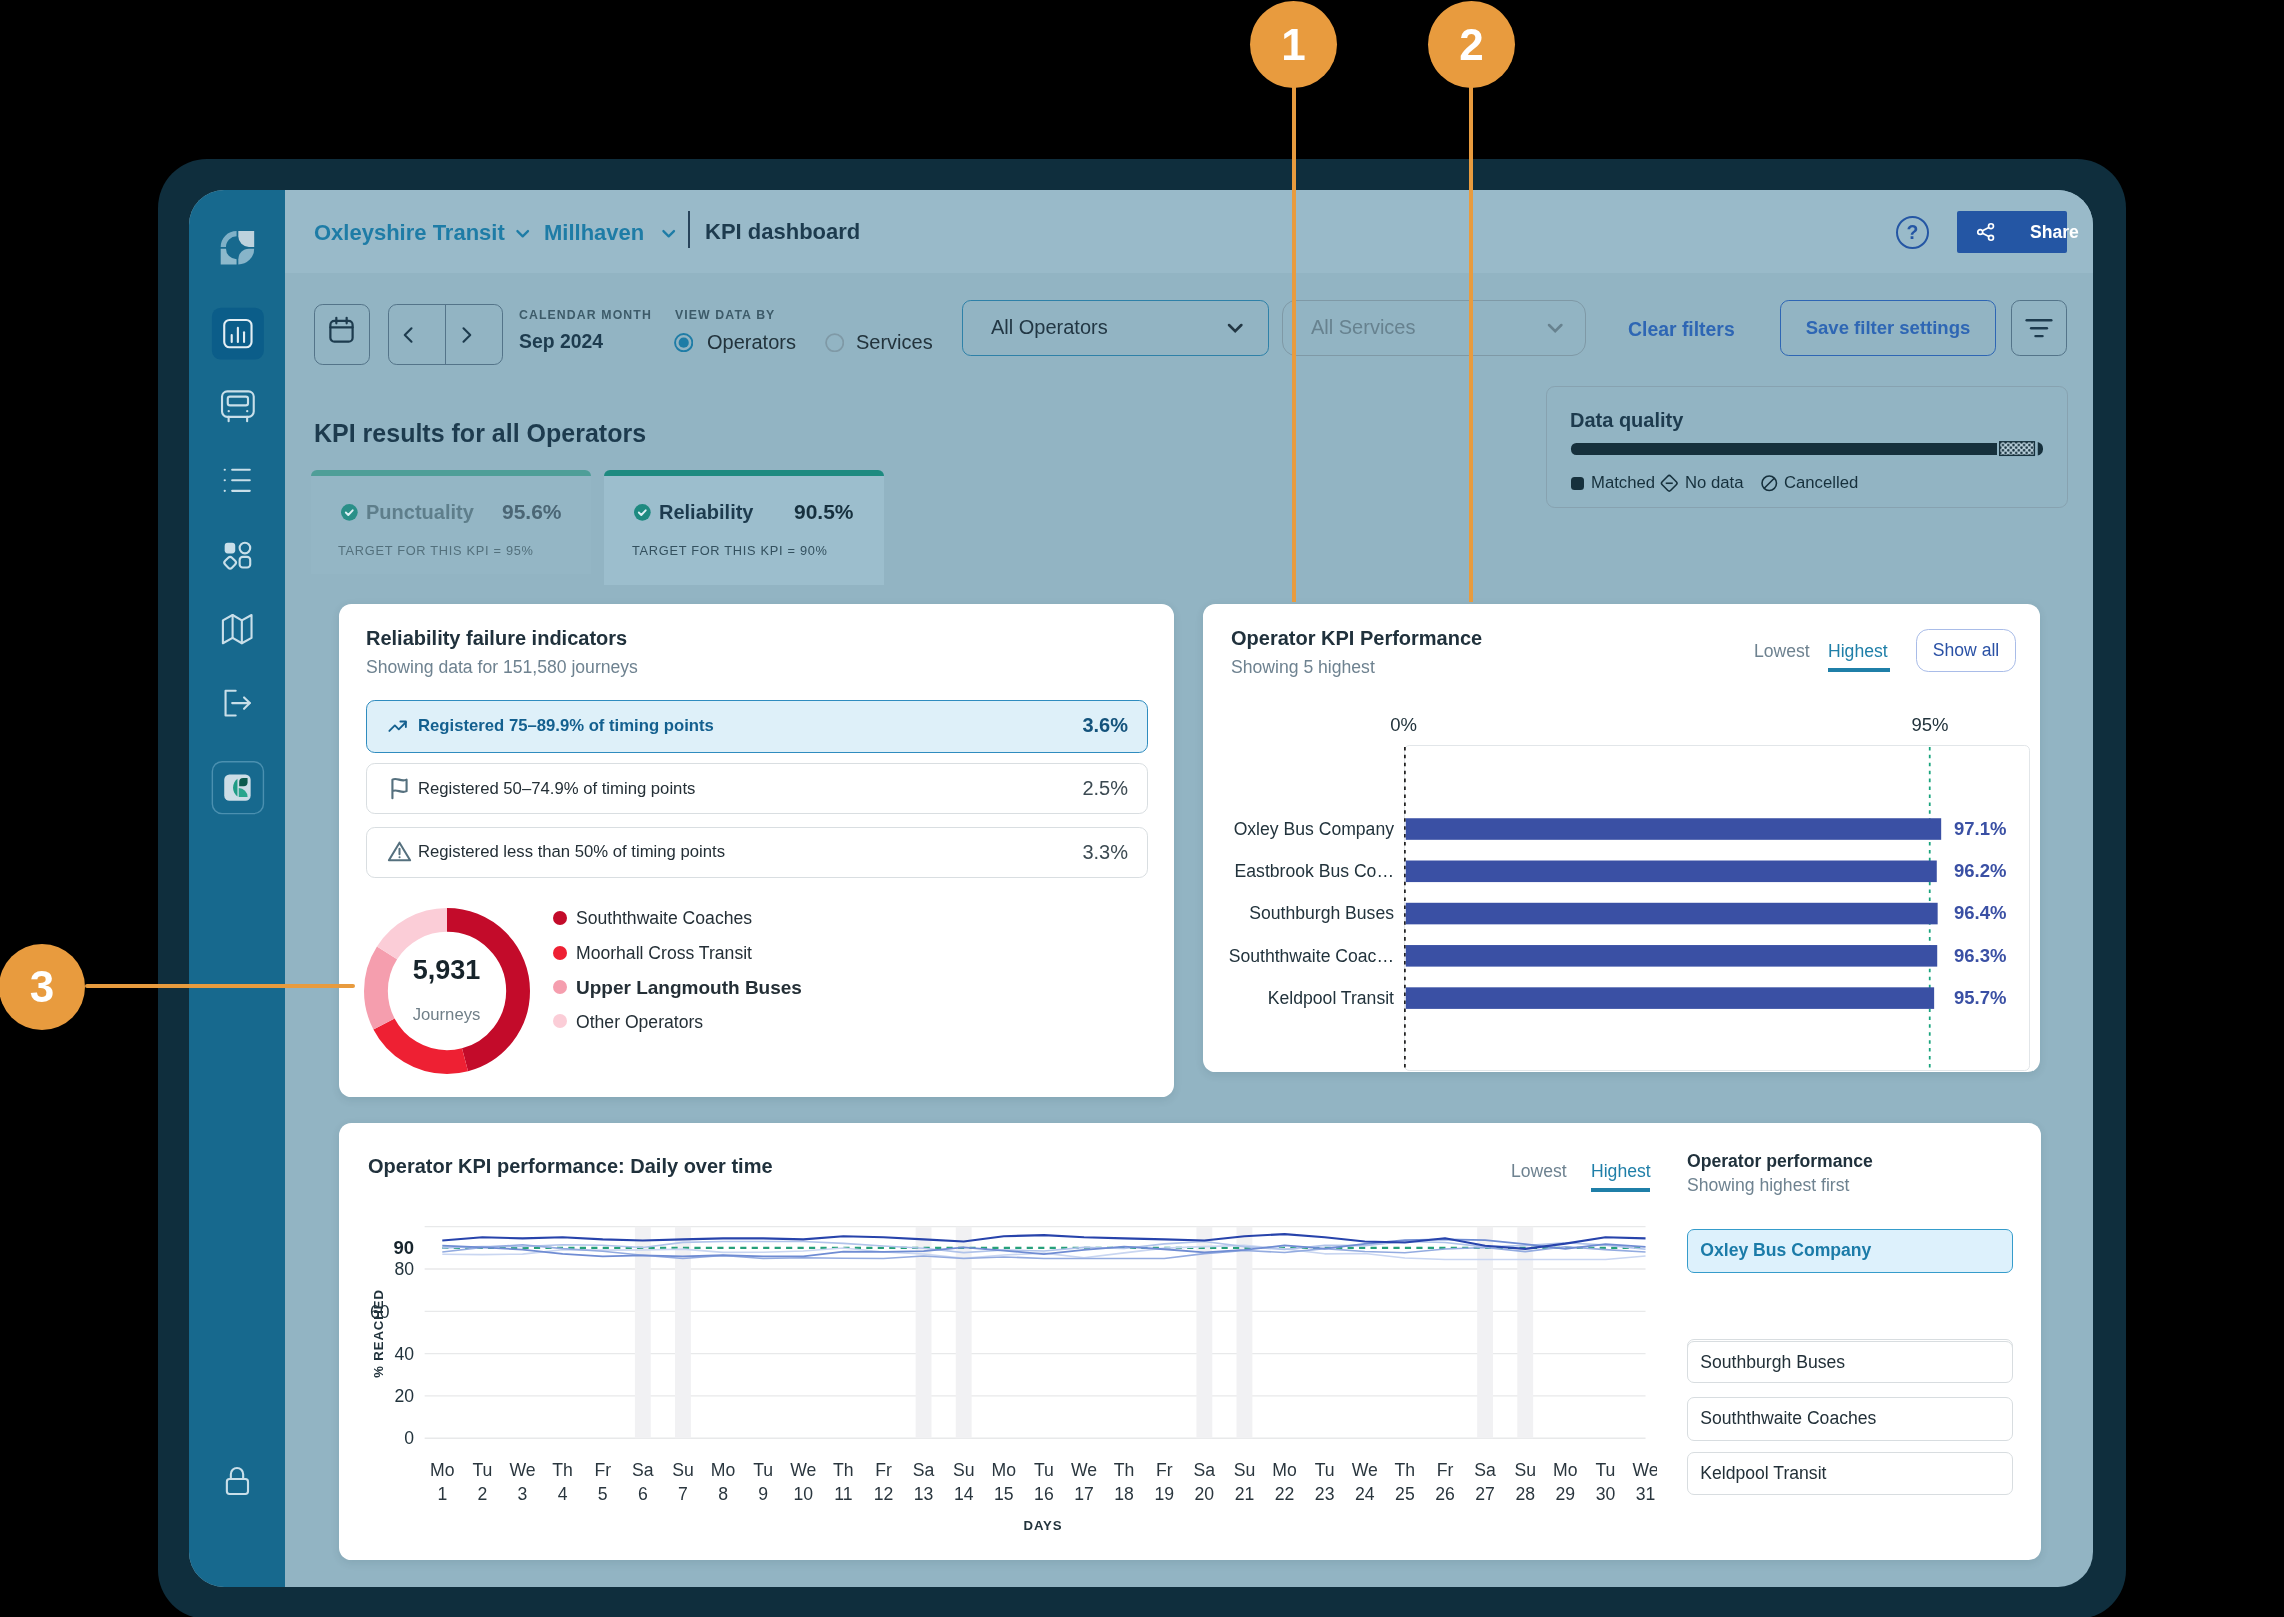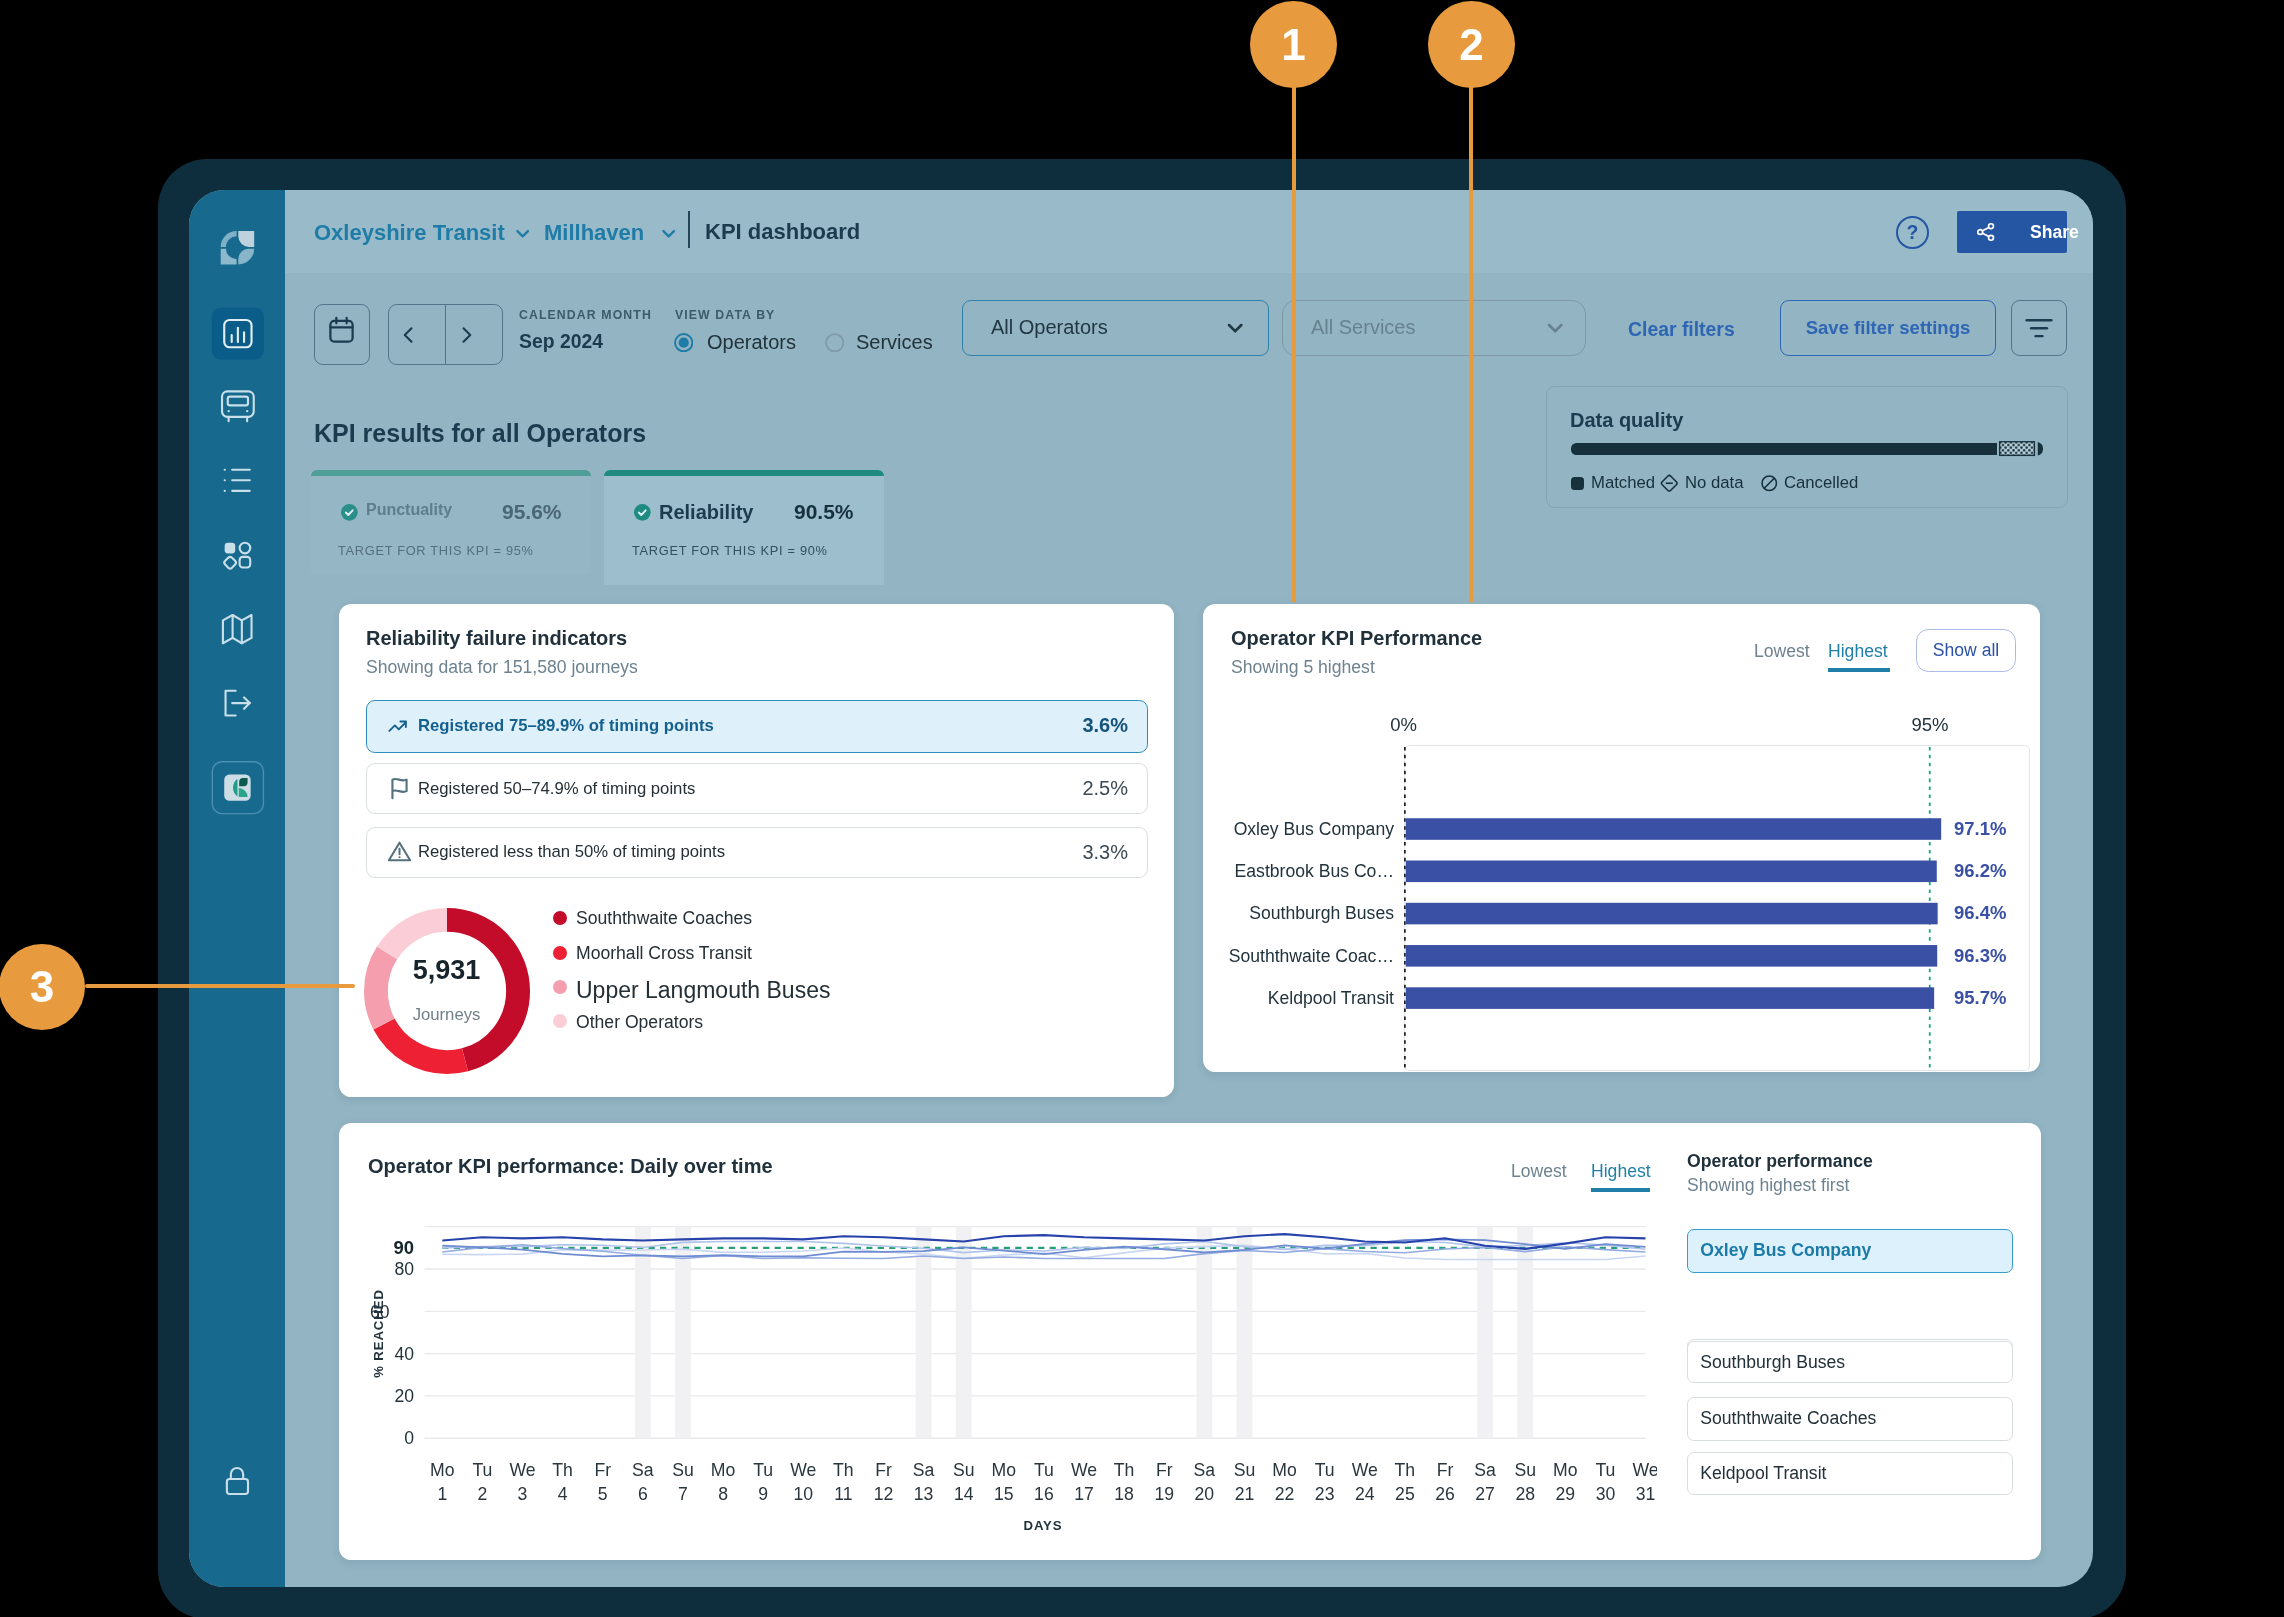--- a/index.html
+++ b/index.html
@@ -130,21 +130,21 @@
     <line x1="4.8" y1="16.2" x2="16.2" y2="4.8"></line>
   </svg>
 <div class="abs" style="left:1784px; top:473px; font-size:16.7px; color:#16303c;">Cancelled</div>
 
 <div class="abs" style="left:314px; top:419px; font-size:25px; font-weight:700; color:#1d3b4e;">KPI results for all Operators</div>
 
 <div class="abs" style="left:311px; top:470px; width:280px; height:104px; background:#94b6c5; border-radius:7px 7px 0 0;"></div>
 <div class="abs" style="left:311px; top:470px; width:280px; height:6.2px; background:#4f9e98; border-radius:7px 7px 0 0;"></div>
 <div class="abs" style="left:604px; top:470px; width:280px; height:115px; background:#9cbecd; border-radius:7px 7px 0 0;"></div>
 <div class="abs" style="left:604px; top:470px; width:280px; height:6.2px; background:#1e8a80; border-radius:7px 7px 0 0;"></div>
-<div class="abs" style="left:366px; top:501px; font-size:16px; font-weight:600; color:#5e7e8b;">Punctuality</div>
+<div class="abs" style="left:366px; top:501px; font-size:20px; font-weight:600; color:#5e7e8b;">Punctuality</div>
 <div class="abs" style="left:502px; top:500px; font-size:21px; font-weight:700; color:#4b6675;">95.6%</div>
 <div class="abs" style="left:338px; top:543px; font-size:12.8px; font-weight:500; letter-spacing:0.7px; color:#53707c;">TARGET FOR THIS KPI = 95%</div>
 <div class="abs" style="left:659px; top:501px; font-size:20px; font-weight:600; color:#1d3b4e;">Reliability</div>
 <div class="abs" style="left:794px; top:500px; font-size:21px; font-weight:800; color:#16303e;">90.5%</div>
 <div class="abs" style="left:632px; top:543px; font-size:12.8px; font-weight:500; letter-spacing:0.7px; color:#33505e;">TARGET FOR THIS KPI = 90%</div>
 
 <div class="abs card" style="left:339px; top:604px; width:835px; height:493px;"></div>
 <div class="abs ttl" style="left:366px; top:627px;">Reliability failure indicators</div>
 <div class="abs sub" style="left:366px; top:657px;">Showing data for 151,580 journeys</div>
 <div class="abs" style="left:366px; top:700px; width:782px; height:53px; background:#def0f9; border:1.8px solid #2f8cbf; border-radius:8.8px;"></div>
@@ -158,21 +158,21 @@
 <div class="abs" style="left:1040px; top:841px; width:88px; text-align:right; font-size:20px; color:#3c4a52;">3.3%</div>
 
 <div class="abs" id="donut" style="left:364px; top:908px;"></div>
 <div class="abs" style="left:376px; top:955px; width:141px; text-align:center; font-size:27px; font-weight:600; color:#17242b;">5,931</div>
 <div class="abs" style="left:376px; top:1005px; width:141px; text-align:center; font-size:16.7px; color:#707f88;">Journeys</div>
 <div class="abs" style="left:553px; top:911px; width:14px; height:14px; border-radius:50%; background:#c30b2a;"></div>
 <div class="abs" style="left:576px; top:908px; font-size:17.6px; color:#242f36;">Souththwaite Coaches</div>
 <div class="abs" style="left:553px; top:946px; width:14px; height:14px; border-radius:50%; background:#ee2033;"></div>
 <div class="abs" style="left:576px; top:943px; font-size:17.6px; color:#242f36;">Moorhall Cross Transit</div>
 <div class="abs" style="left:553px; top:980px; width:14px; height:14px; border-radius:50%; background:#f59eae;"></div>
-<div class="abs" style="left:576px; top:977px; font-size:23px; color:#242f36;">Upper Langmouth Buses</div>
+<div class="abs" style="left:576px; top:977px; font-size:19px; color:#242f36;font-weight:bold;">Upper Langmouth Buses</div>
 <div class="abs" style="left:553px; top:1014px; width:14px; height:14px; border-radius:50%; background:#fbcdd7;"></div>
 <div class="abs" style="left:576px; top:1012px; font-size:17.6px; color:#242f36;">Other Operators</div>
 
 <div class="abs card" style="left:1203px; top:604px; width:837px; height:468px;"></div>
 <div class="abs ttl" style="left:1231px; top:627px;">Operator KPI Performance</div>
 <div class="abs sub" style="left:1231px; top:657px;">Showing 5 highest</div>
 <div class="abs" style="left:1754px; top:641px; font-size:17.6px; color:#6e8290;">Lowest</div>
 <div class="abs" style="left:1828px; top:641px; font-size:17.6px; font-weight:500; color:#1f7fa8;">Highest</div>
 <div class="abs" style="left:1828px; top:668px; width:62px; height:3.5px; background:#1f7fa8;"></div>
 <div class="abs" style="left:1916px; top:629px; width:100px; height:43px; border:1.3px solid #a9bce8; border-radius:12.3px; font-size:17.6px; font-weight:500; color:#2a51a5; text-align:center; line-height:41px;">Show all</div>

